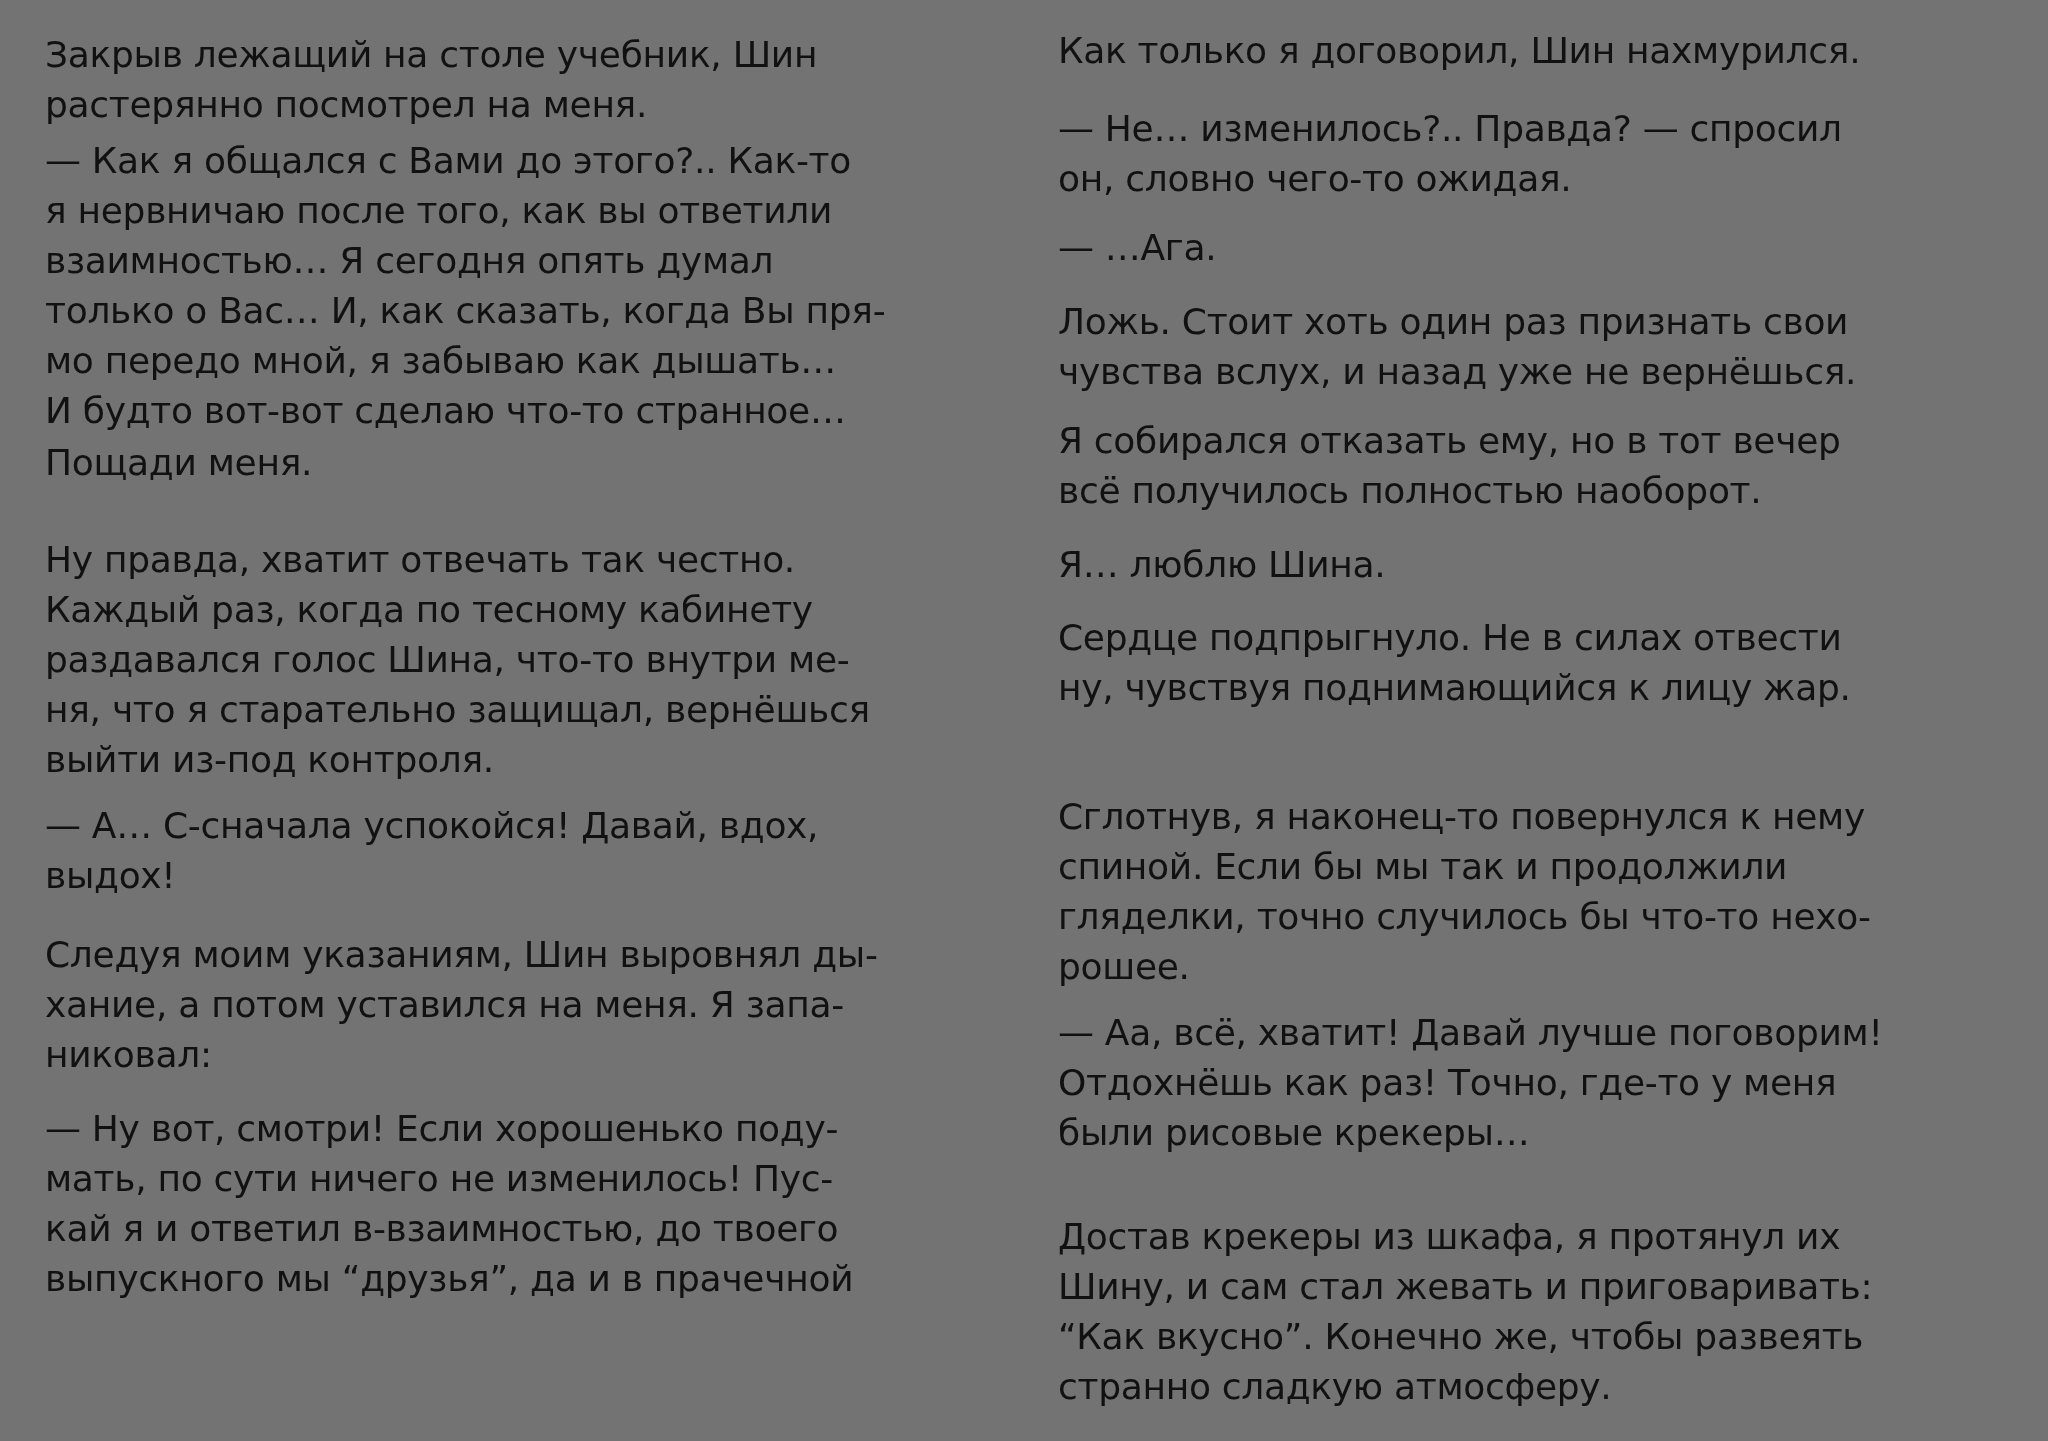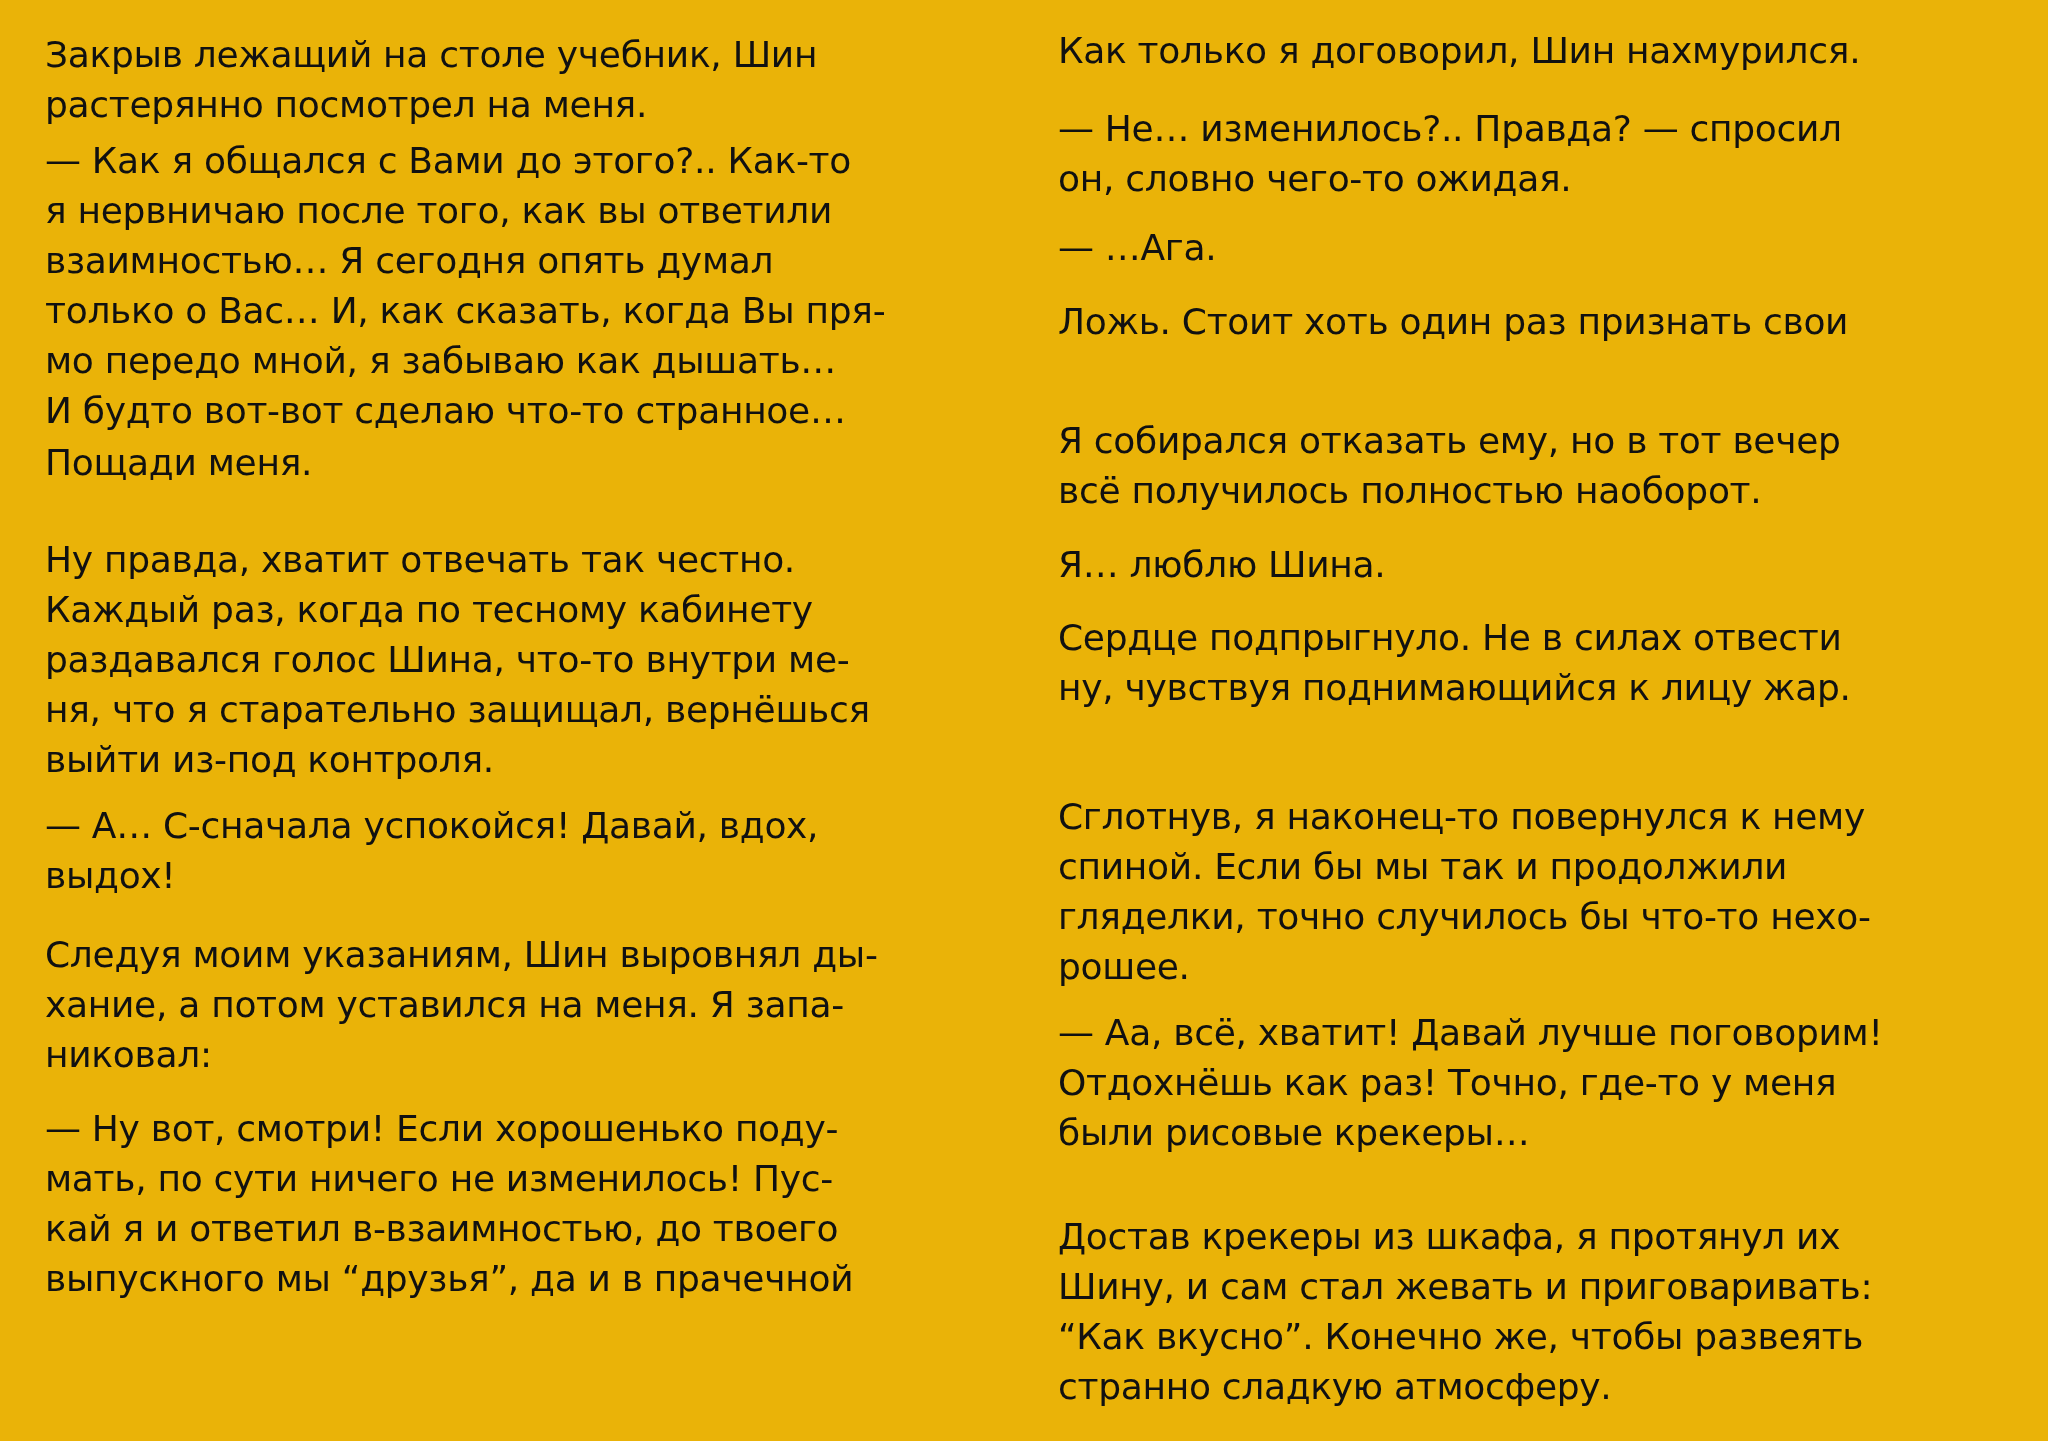--- a/index.html
+++ b/index.html
@@ -1,17 +1,17 @@
 <!DOCTYPE html>
 <html><head>
 <meta charset="utf-8">
 <style>
   html, body { margin:0; padding:0; background:#ffffff; }
   body { width:2048px; height:1441px; position:relative; overflow:hidden; }
-  .page { position:absolute; left:0; top:0; width:2048px; height:1441px; background:#eab308; }
+  .page { position:absolute; left:0; top:0; width:2048px; height:1441px; background:#737373; }
   .col { position:absolute; top:0; }
   .col-left { left:45px; width:975px; }
   .col-right { left:1058px; width:975px; }
   .para { position:absolute; left:0; margin:0; }
   .line {
     display:block;
     height:50px;
     line-height:50px;
     font-family:"DejaVu Sans", sans-serif;
     font-size:36px;
@@ -70,20 +70,21 @@
       </div>
       <div class="para" style="top: 104px;">
         <span class="line">— Не… изменилось?.. Правда? — спросил</span>
         <span class="line">он, словно чего-то ожидая.</span>
       </div>
       <div class="para" style="top: 223px;">
         <span class="line">— …Ага.</span>
       </div>
       <div class="para" style="top: 297px;">
         <span class="line">Ложь. Стоит хоть один раз признать свои</span>
+        <span class="line">чувства вслух, и назад уже не вернёшься.</span>
       </div>
       <div class="para" style="top: 416px;">
         <span class="line">Я собирался отказать ему, но в тот вечер</span>
         <span class="line">всё получилось полностью наоборот.</span>
       </div>
       <div class="para" style="top: 540px;">
         <span class="line">Я… люблю Шина.</span>
       </div>
       <div class="para" style="top: 613px;">
         <span class="line">Сердце подпрыгнуло. Не в силах отвести</span>

